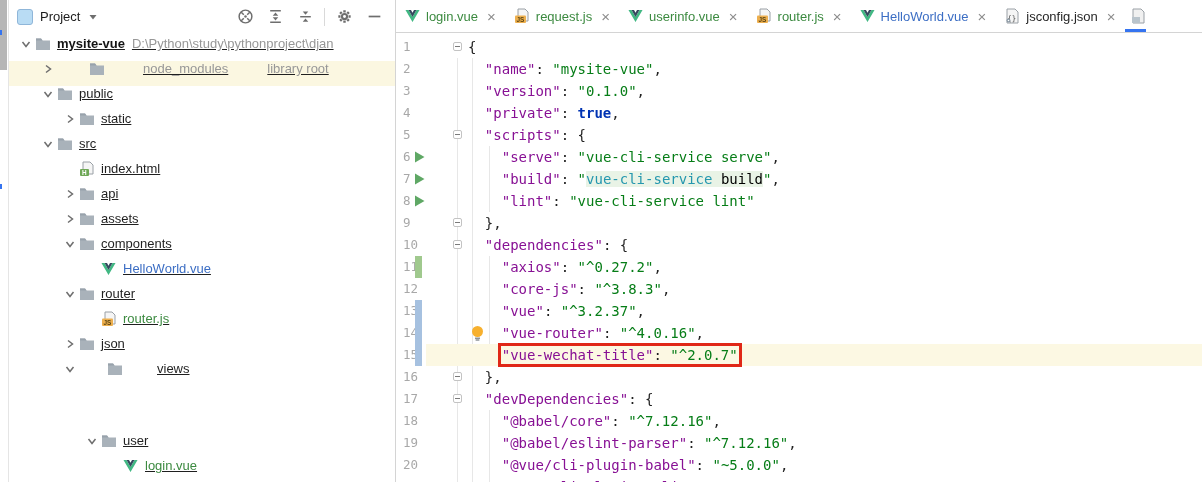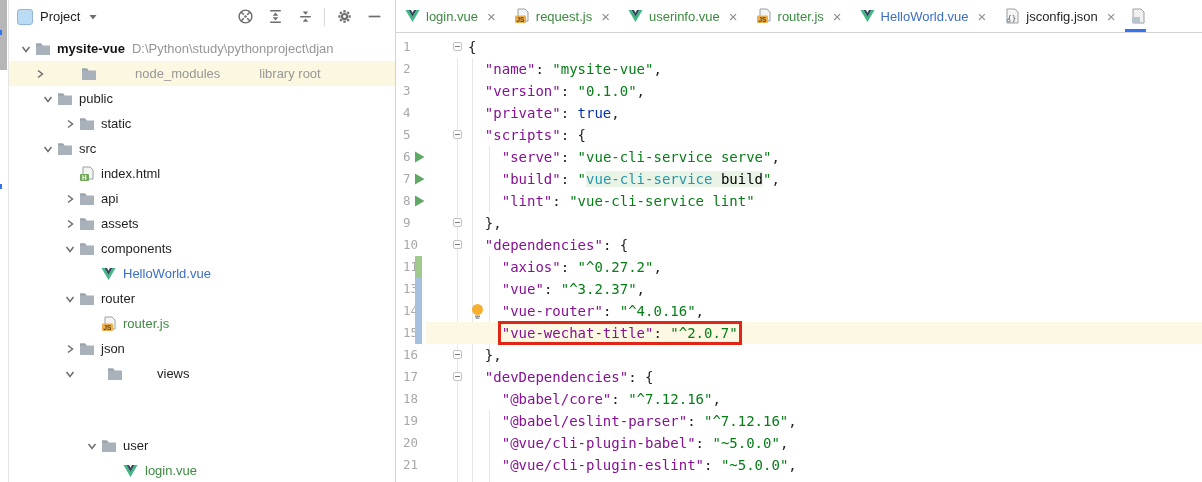--- a/index.html
+++ b/index.html
@@ -11,21 +11,21 @@
   .edge .tick{position:absolute;left:0;width:2px;height:5px;background:var(--accent);}
   
   .panel{position:absolute;left:9px;top:0;width:386px;height:100%;background:#fff;}
   .panel-header{height:33px;display:flex;align-items:center;padding:0 6px 0 8px;}
   .pv-icon{width:16px;height:16px;border-radius:3px;background:#b9dcf4;border:1px solid #8fb6d9;box-sizing:border-box;margin-right:7px;}
   .pv-label{font-size:13px;color:#1c1c1c;margin-right:6px;}
   .tb-spacer{flex:1;}
   .tbtn{width:30px;height:26px;display:flex;align-items:center;justify-content:center;}
   .tb-sep{width:1px;height:18px;background:#d9d9d9;margin:0 4px;}
   .tree{position:absolute;left:0;right:0;top:33px;bottom:0;padding-top:3px;overflow:hidden;}
-  .tree-row{height:25px;display:flex;align-items:center;white-space:nowrap;}
+  .tree-row{height:25px;display:flex;white-space:nowrap;text-decoration:underline;}
   .tree-row.hl{background:var(--row-hl);}
   .chev{width:17px;height:16px;flex:0 0 17px;display:flex;align-items:center;justify-content:center;}
   .ticon{width:17px;height:16px;flex:0 0 17px;margin-right:6px;display:flex;align-items:center;justify-content:center;}
   .tlabel{font-size:13px;color:#1f1f1f;}
   .c-bold{font-weight:bold;color:#141414;}
   .c-gray{color:var(--gray-text);}
   .c-green{color:var(--green-file);}
   .c-blue{color:var(--blue-file);}
   .sec{color:var(--gray-text);margin-left:7px;}
   
@@ -42,21 +42,21 @@
   .eline{position:relative;height:22px;line-height:22px;white-space:pre;}
   .eline.caret{background:linear-gradient(90deg,#fff 30px,var(--caret-row) 30px);}
   .num{position:absolute;left:7px;top:0;width:26px;font-size:12.5px;color:var(--line-number);}
   .vcs{position:absolute;left:19px;top:0;width:7px;height:22px;}
   .vcs.added{background:var(--vcs-add);} .vcs.modified{background:var(--vcs-mod);}
   .run{position:absolute;left:17px;top:4px;width:14px;height:14px;}
   .fold{position:absolute;left:57px;top:6px;width:9px;height:9px;border:1px solid #c3c3c3;border-radius:2px;background:#fff;box-sizing:border-box;}
   .fold::after{content:"";position:absolute;left:1px;right:1px;top:3px;height:1px;background:#7a7a7a;}
   .bulb{position:absolute;left:74px;top:3px;width:15px;height:17px;}
   .code{display:block;padding-left:72px;}
-  .k{color:var(--key);} .s{color:var(--string);} .p{color:var(--punct);} .b{color:var(--bool);}
+  .k{color:var(--key);} .s{color:var(--string);} .p{color:var(--punct);} .b{color:var(--bool);font-weight:bold;}
   .ti{color:var(--teal);margin-top:8px;} .di{color:#000000;text-align:center;}
   .inj{background:var(--inj);}
   .redbox{outline:3px solid var(--red-box);outline-offset:1px;}
   svg{display:block;}
 </style>
 </head>
 <body>
 
 <div class="app">
 
@@ -122,21 +122,21 @@
           </span>
           <span class="ticon">
             <svg width="16" height="14" viewBox="0 0 16 14">
               <path d="M1 1.5h5l1.6 2H15v9.5H1z" fill="#a9b2ba"></path>
               <path d="M1 1.5h5l1.6 2H1z" fill="#98a2ab"></path>
             </svg>
           </span>
           <span class="tlabel c-bold">mysite-vue</span>
           <span class="sec">D:\Python\study\pythonproject\djan</span>
         </div>
-        <div class="tree-row hl" style="padding-left: 22px; gap: 32px;">
+        <div class="tree-row hl" style="padding-left: 30px; gap: 32px;">
           <span class="chev">
             <svg width="14" height="14" viewBox="0 0 14 14" fill="none" stroke="#6e6e6e" stroke-width="1.5">
               <polyline points="5,3.5 9.5,7 5,10.5"></polyline>
             </svg>
           </span>
           <span class="ticon">
             <svg width="16" height="14" viewBox="0 0 16 14">
               <path d="M1 1.5h5l1.6 2H15v9.5H1z" fill="#a9b2ba"></path>
               <path d="M1 1.5h5l1.6 2H1z" fill="#98a2ab"></path>
             </svg>
@@ -431,20 +431,21 @@
               </svg></div><span class="code"><span class="p">    </span><span class="k">"serve"</span><span class="p">: </span><span class="s">"vue-cli-service serve"</span><span class="p">,</span></span></div>
           <div class="eline"><span class="num">7</span><div class="run"><svg width="13" height="14" viewBox="0 0 13 14">
                 <polygon points="2,1.5 11.5,7 2,12.5" fill="#5fa865"></polygon>
               </svg></div><span class="code"><span class="p">    </span><span class="k">"build"</span><span class="p">: </span><span class="s">"</span><span class="ti inj">vue-cli-service</span><span class="di inj"> build</span><span class="s">"</span><span class="p">,</span></span></div>
           <div class="eline"><span class="num">8</span><div class="run"><svg width="13" height="14" viewBox="0 0 13 14">
                 <polygon points="2,1.5 11.5,7 2,12.5" fill="#5fa865"></polygon>
               </svg></div><span class="code"><span class="p">    </span><span class="k">"lint"</span><span class="p">: </span><span class="s">"vue-cli-service lint"</span></span></div>
           <div class="eline"><span class="num">9</span><div class="fold"></div><span class="code"><span class="p">  },</span></span></div>
           <div class="eline"><span class="num">10</span><div class="fold"></div><span class="code"><span class="p">  </span><span class="k">"dependencies"</span><span class="p">: </span><span class="p">{</span></span></div>
           <div class="eline"><span class="num">11</span><div class="vcs added"></div><span class="code"><span class="p">    </span><span class="k">"axios"</span><span class="p">: </span><span class="s">"^0.27.2"</span><span class="p">,</span></span></div>
+          <div class="eline"><span class="num">12</span><span class="code"><span class="p">    </span><span class="k">"core-js"</span><span class="p">: </span><span class="s">"^3.8.3"</span><span class="p">,</span></span></div>
           <div class="eline"><span class="num">13</span><div class="vcs modified"></div><span class="code"><span class="p">    </span><span class="k">"vue"</span><span class="p">: </span><span class="s">"^3.2.37"</span><span class="p">,</span></span></div>
           <div class="eline"><span class="num">14</span><div class="vcs modified"></div><div class="bulb"><svg width="15" height="17" viewBox="0 0 15 17">
                 <circle cx="7.5" cy="6.5" r="5.5" fill="#f7b02e"></circle>
                 <path d="M5 13.2h5M5.6 15h3.8" stroke="#8d9398" stroke-width="1.5"></path>
               </svg></div><span class="code"><span class="p">    </span><span class="k">"vue-router"</span><span class="p">: </span><span class="s">"^4.0.16"</span><span class="p">,</span></span></div>
           <div class="eline caret"><span class="num">15</span><div class="vcs modified"></div><span class="code"><span class="p">    </span><span class="redbox"><span class="k">"vue-wechat-title"</span><span class="p">: </span><span class="s">"^2.0.7"</span></span></span></div>
           <div class="eline"><span class="num">16</span><div class="fold"></div><span class="code"><span class="p">  },</span></span></div>
           <div class="eline"><span class="num">17</span><div class="fold"></div><span class="code"><span class="p">  </span><span class="k">"devDependencies"</span><span class="p">: </span><span class="p">{</span></span></div>
           <div class="eline"><span class="num">18</span><span class="code"><span class="p">    </span><span class="k">"@babel/core"</span><span class="p">: </span><span class="s">"^7.12.16"</span><span class="p">,</span></span></div>
           <div class="eline"><span class="num">19</span><span class="code"><span class="p">    </span><span class="k">"@babel/eslint-parser"</span><span class="p">: </span><span class="s">"^7.12.16"</span><span class="p">,</span></span></div>

